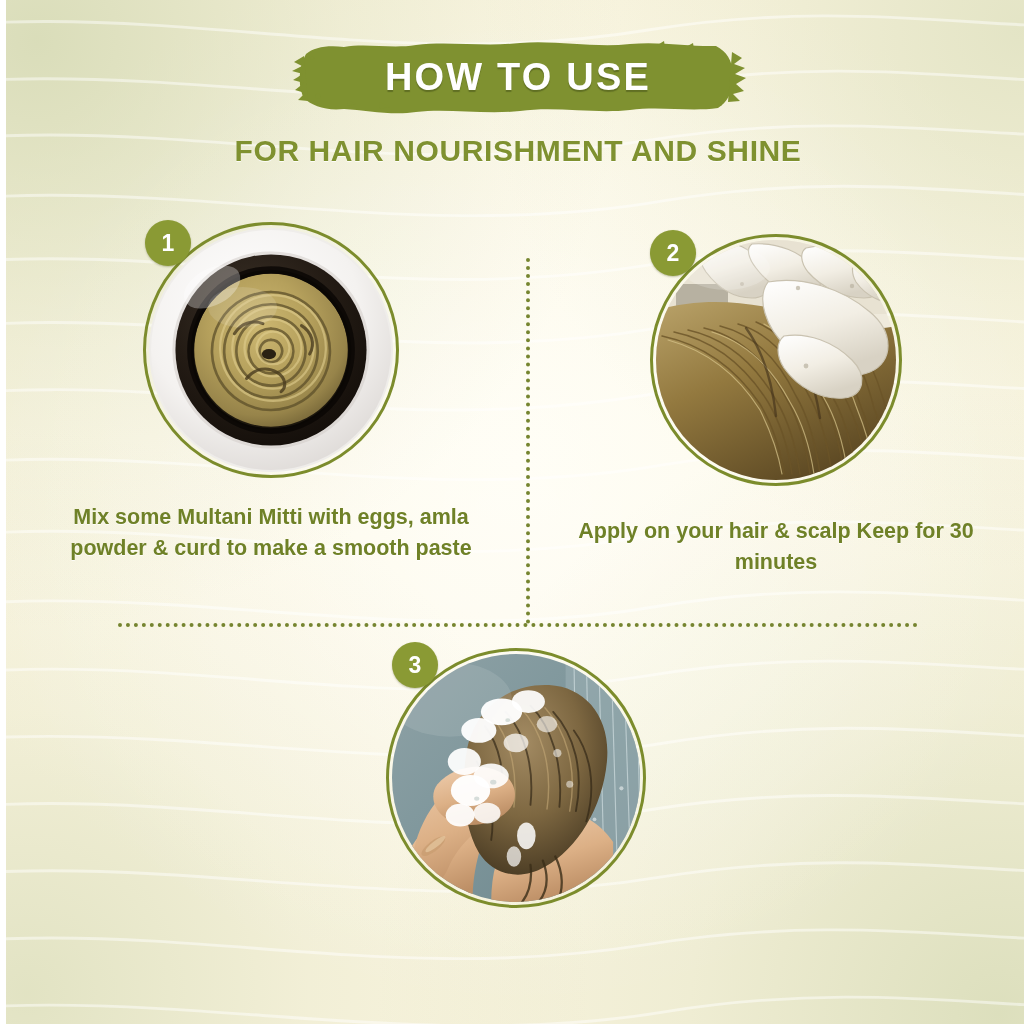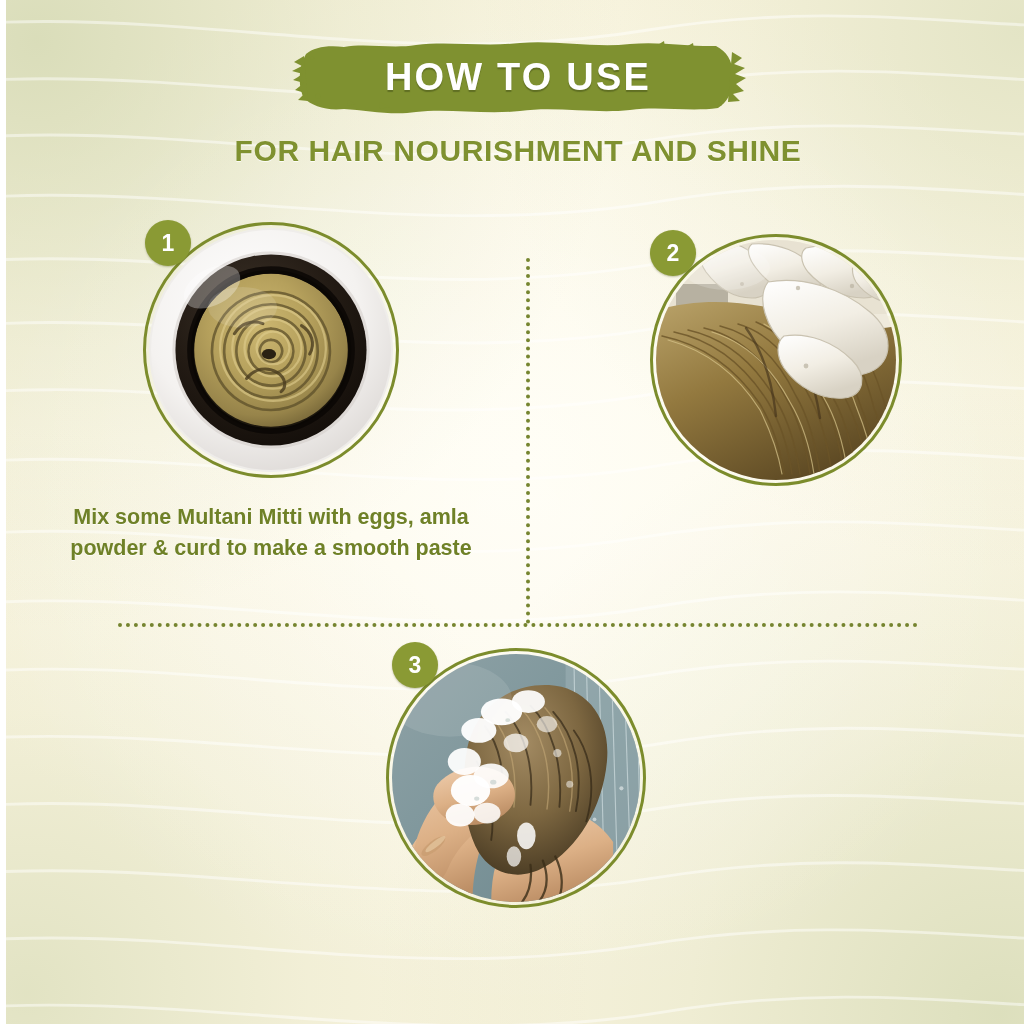--- a/index.html
+++ b/index.html
@@ -359,20 +359,21 @@
             <circle cx="196" cy="46" r="2.2"></circle>
             <circle cx="150" cy="126" r="2.4"></circle>
             <circle cx="86" cy="44" r="2"></circle>
           </g>
           <ellipse cx="70" cy="28" rx="44" ry="22" fill="#ffffff" opacity="0.18"></ellipse>
         </svg>
       </div>
       <div class="ring"></div>
       <div class="badge">2</div>
     </div>
+    <div class="caption">Apply on your hair &amp; scalp Keep for 30 minutes</div>
   </div>
 
   <div class="step" id="step-3">
     <div class="step-photo-wrap">
       <div class="photo">
         <svg viewBox="0 0 240 240" xmlns="http://www.w3.org/2000/svg">
           <defs>
             <linearGradient id="showerG" x1="0" y1="0" x2="1" y2="1">
               <stop offset="0%" stop-color="#8fa2a6"></stop>
               <stop offset="45%" stop-color="#7f979c"></stop>

